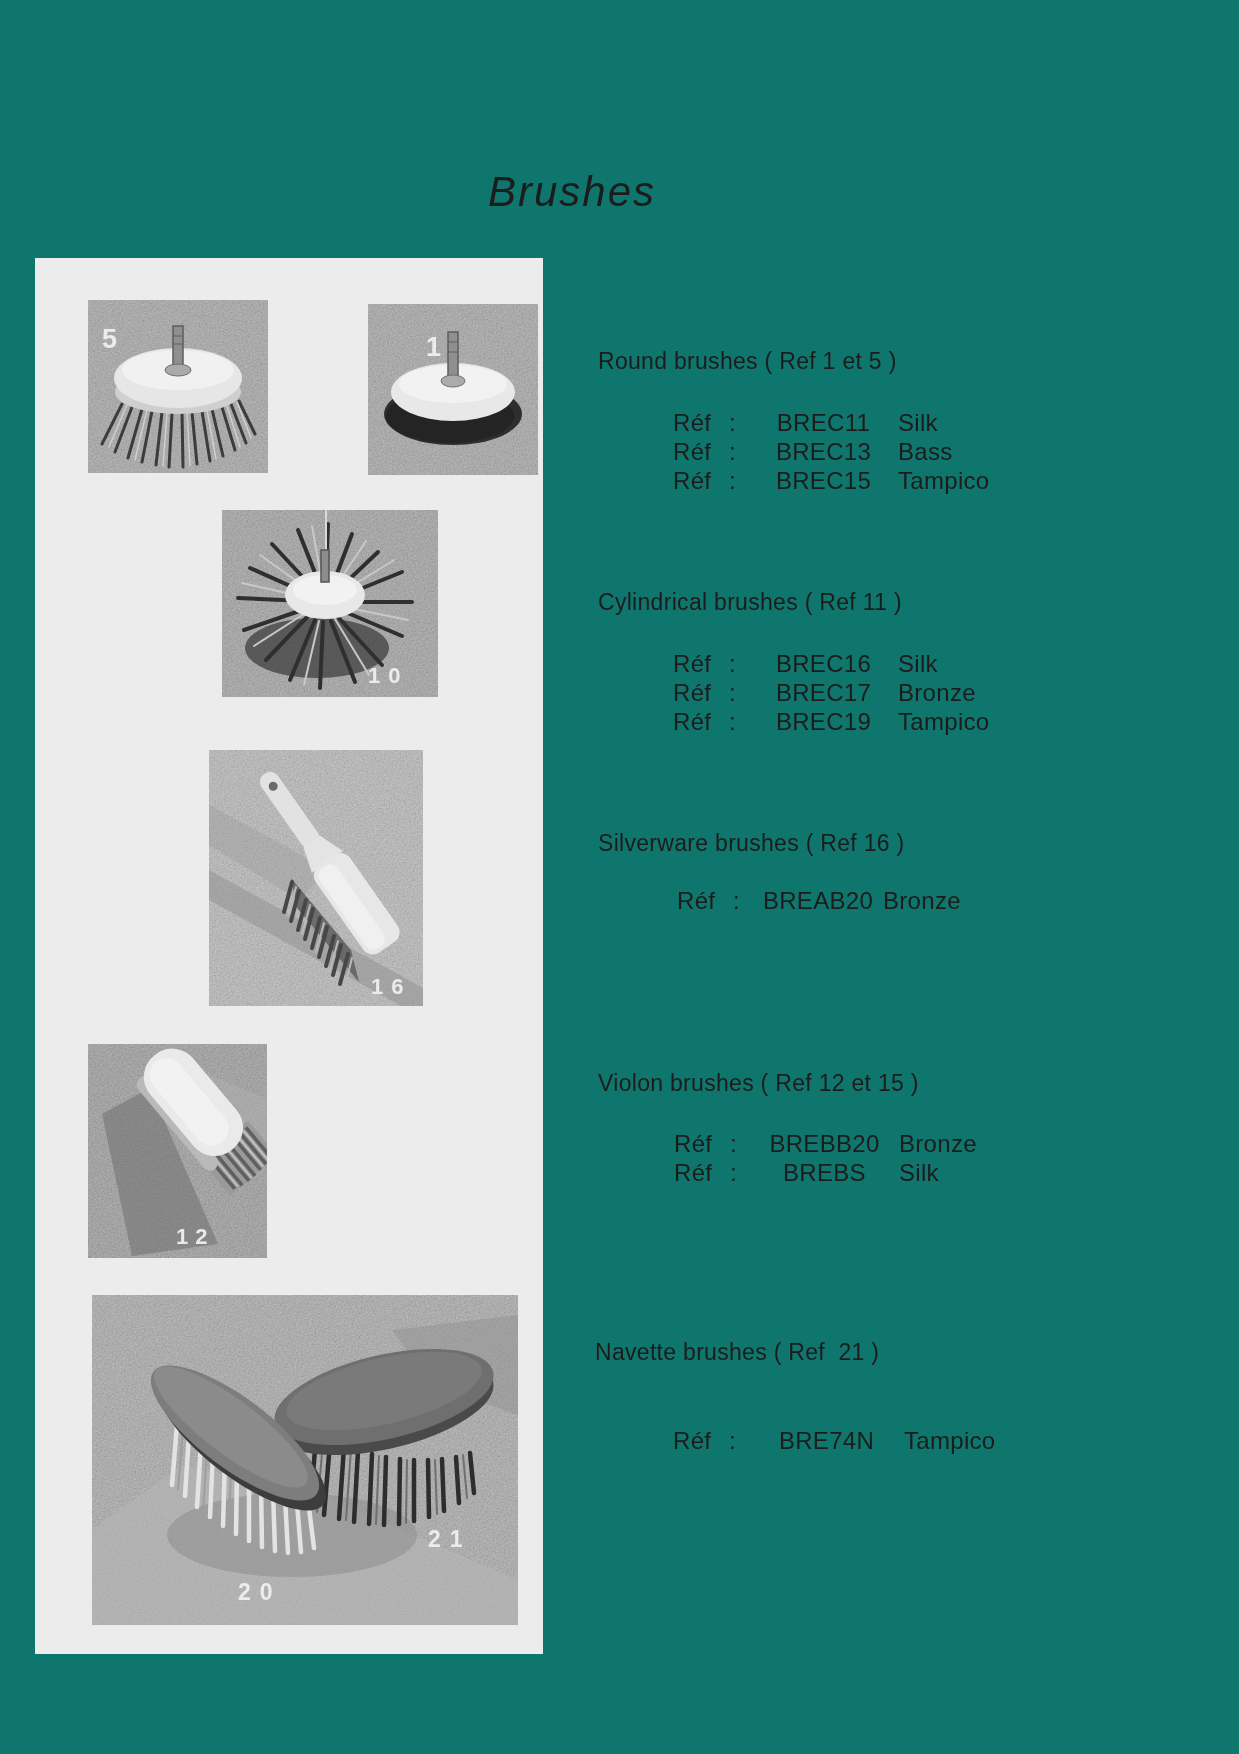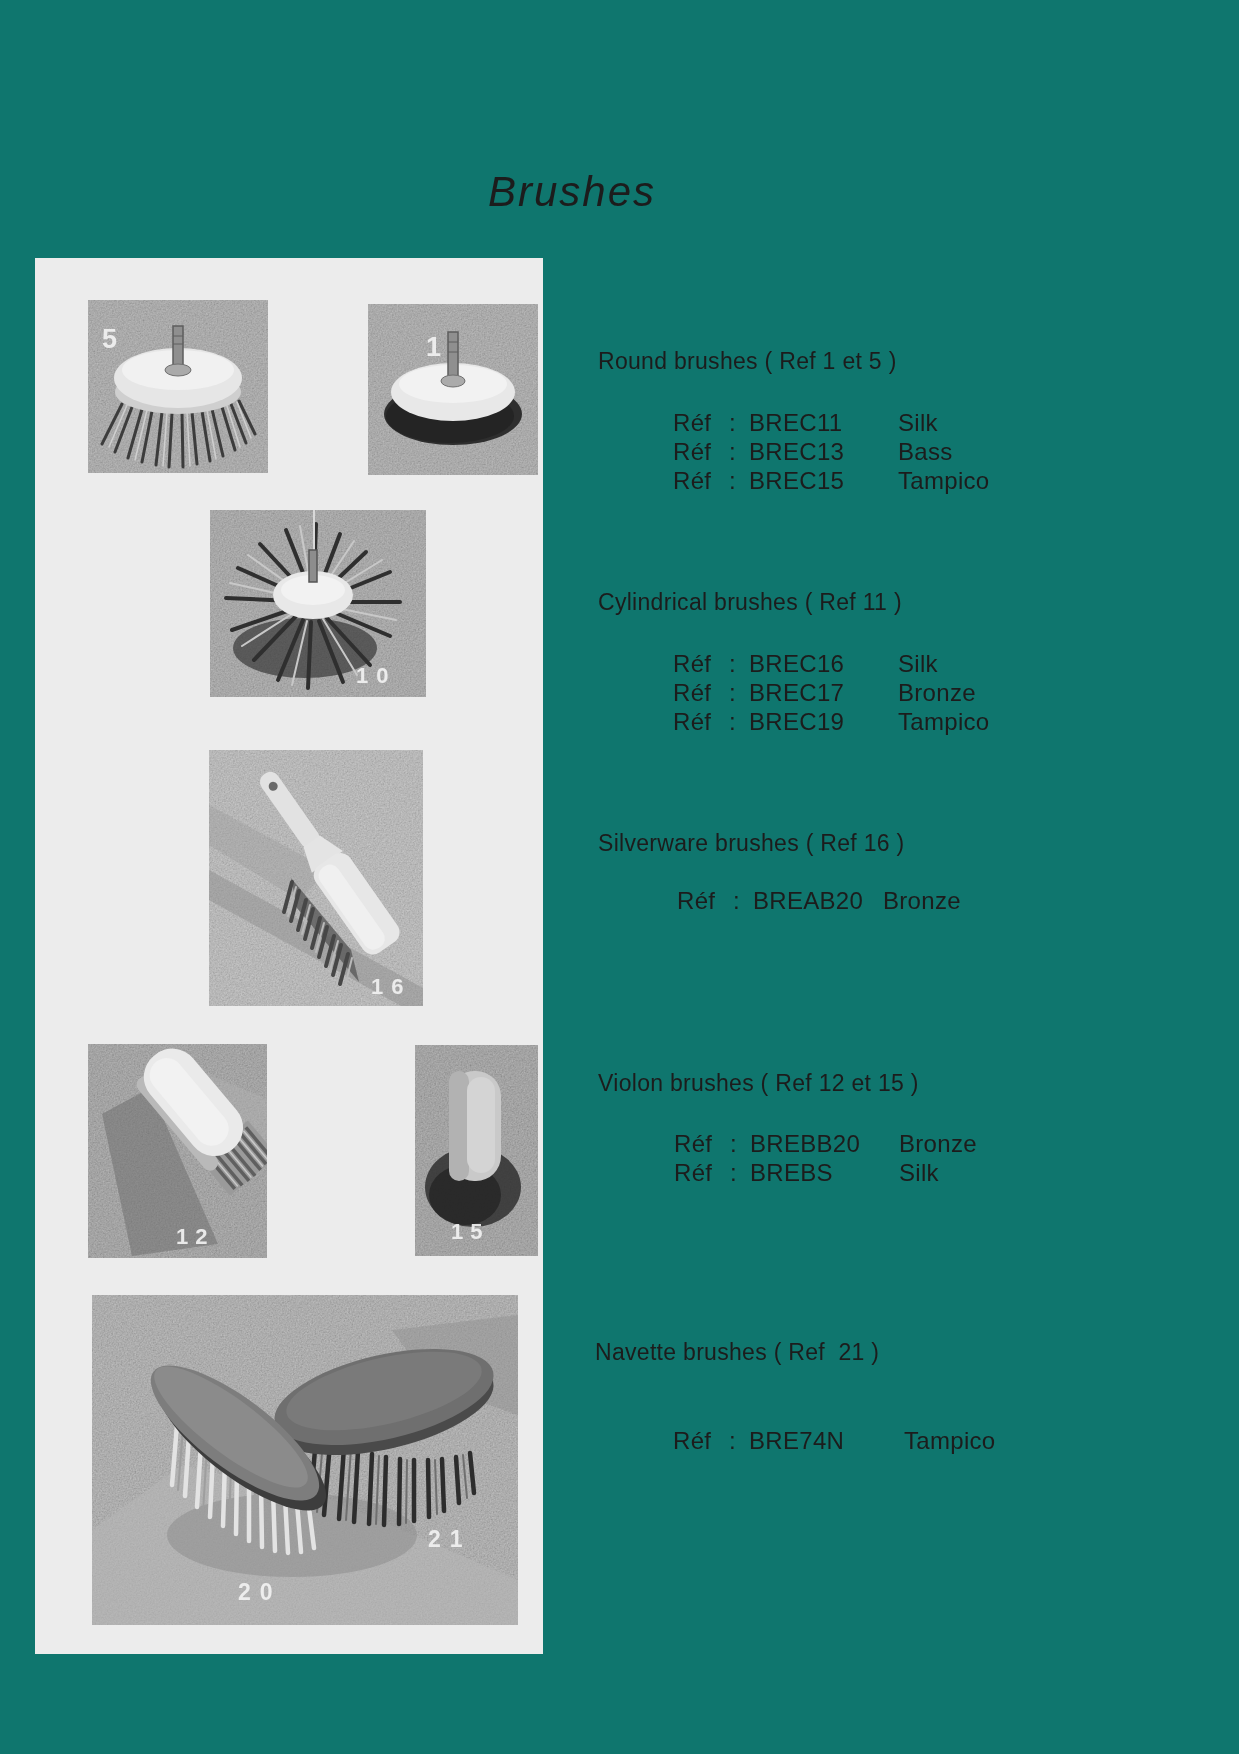--- a/index.html
+++ b/index.html
@@ -8,21 +8,21 @@
   .title{position:absolute;left:488px;top:140px;font-size:42px;font-style:italic;
          letter-spacing:2px;font-weight:400;white-space:pre;}
   .photo-panel{position:absolute;left:35px;top:258px;width:508px;height:1396px;background:#ececec;}
   figure.photo{position:absolute;margin:0;padding:0;}
   figure.photo svg{display:block;}
   .sec-heading{position:absolute;font-size:23px;white-space:pre;letter-spacing:0.3px;}
   .rows{position:absolute;font-size:24px;line-height:29px;letter-spacing:0.3px;}
   .row{display:flex;white-space:pre;}
   .row .ref{display:inline-block;width:56px;}
   .row .colon{display:inline-block;width:20px;}
-  .row .code{display:inline-block;width:149px;}
+  .row .code{display:inline-block;width:149px;text-align:center;}
   svg text.figlabel{font-family:"Liberation Sans","DejaVu Sans",sans-serif;font-weight:bold;
        fill:#f2f2f2;opacity:0.92;}
 </style>
 </head>
 <body>
 
 <svg width="0" height="0" style="position:absolute" aria-hidden="true">
   <defs>
     <filter id="grain" x="0" y="0" width="100%" height="100%">
       <feTurbulence type="fractalNoise" baseFrequency="0.65" numOctaves="2" stitchTiles="stitch" result="t"></feTurbulence>
@@ -85,21 +85,21 @@
       <ellipse cx="85" cy="88" rx="62" ry="29" fill="#e8e8e8"></ellipse>
       <ellipse cx="85" cy="80" rx="54" ry="19" fill="#f2f2f2"></ellipse>
       <rect x="80" y="28" width="10" height="48" fill="#8f8f8f" stroke="#5e5e5e" stroke-width="1.5"></rect>
       <line x1="80" y1="38" x2="90" y2="38" stroke="#5e5e5e"></line>
         <line x1="80" y1="48" x2="90" y2="48" stroke="#5e5e5e"></line>
       <ellipse cx="85" cy="77" rx="12" ry="6" fill="#ababab" stroke="#6f6f6f"></ellipse>
       <text class="figlabel" x="58" y="52" font-size="27">1</text>
     </svg>
   </figure>
 
-  <figure class="photo" style="left:210px;top:510px">
+  <figure class="photo" style="left:222px;top:510px">
     <svg width="216" height="187" viewBox="0 0 216 187">
       <rect width="216" height="187" fill="#969696"></rect>
       <rect width="216" height="187" filter="url(#grain)"></rect>
       <ellipse cx="95" cy="138" rx="72" ry="30" fill="#383838" opacity="0.7"></ellipse>
       <g stroke="#2f2f2f" stroke-width="4" stroke-linecap="round">
         <line x1="123" y1="92" x2="190" y2="92"></line>
           <line x1="121" y1="101" x2="180" y2="126"></line>
         <line x1="116" y1="107" x2="160" y2="155"></line>
           <line x1="109" y1="111" x2="133" y2="172"></line>
         <line x1="101" y1="112" x2="98" y2="178"></line>
@@ -194,34 +194,20 @@
             <line x1="98" y1="131" x2="98" y2="169"></line>
         </g>
         <rect x="44" y="24" width="16" height="118" rx="8" fill="#b9b9b9"></rect>
         <rect x="50" y="16" width="56" height="122" rx="27" fill="#eaeaea"></rect>
         <rect x="58" y="22" width="34" height="104" rx="17" fill="#f2f2f2"></rect>
       </g>
       <text class="figlabel" x="88" y="200" font-size="22" letter-spacing="7">12</text>
     </svg>
   </figure>
 
-  <figure class="photo" style="left:415px;top:1045px">
-    <svg width="123" height="211" viewBox="0 0 123 211">
-      <rect width="123" height="211" fill="#8e8e8e"></rect>
-      <rect width="123" height="211" filter="url(#grain)"></rect>
-      <ellipse cx="58" cy="142" rx="48" ry="40" fill="#2f2f2f" opacity="0.85"></ellipse>
-      <ellipse cx="50" cy="150" rx="36" ry="30" fill="#242424" opacity="0.8"></ellipse>
-      <g>
-        <rect x="34" y="26" width="52" height="110" rx="25" fill="#c9c9c9"></rect>
-        <rect x="34" y="26" width="20" height="110" rx="10" fill="#b2b2b2"></rect>
-        <rect x="52" y="32" width="28" height="96" rx="14" fill="#d4d4d4"></rect>
-      </g>
-      <text class="figlabel" x="36" y="194" font-size="22" letter-spacing="7">15</text>
-    </svg>
-  </figure>
 
   <figure class="photo" style="left:92px;top:1295px">
     <svg width="426" height="330" viewBox="0 0 426 330">
       <rect width="426" height="330" fill="#a0a0a0"></rect>
       <rect width="426" height="330" filter="url(#grain)"></rect>
       <polygon points="0,330 0,235 90,170 240,205 426,285 426,330" fill="#b5b5b5" opacity="0.6"></polygon>
       <polygon points="300,35 426,20 426,120 340,90" fill="#919191" opacity="0.5"></polygon>
       <ellipse cx="200" cy="240" rx="125" ry="42" fill="#8a8a8a" opacity="0.5"></ellipse>
 
       <g>

